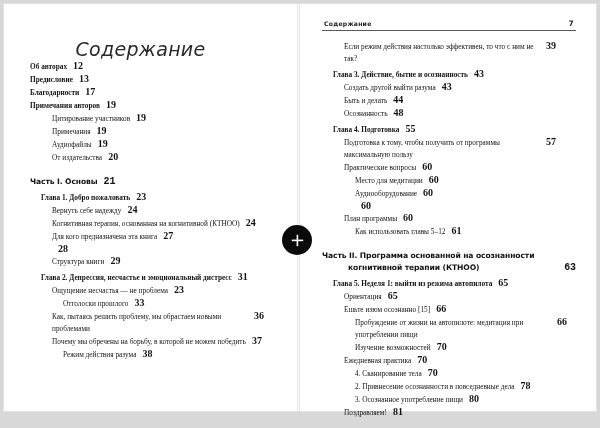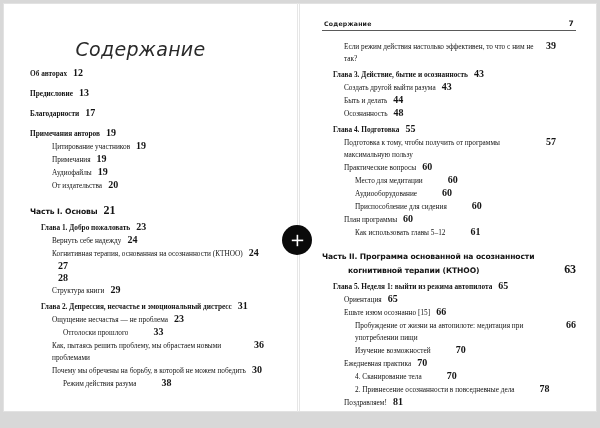--- a/index.html
+++ b/index.html
@@ -103,32 +103,32 @@
   }
   .row.wrap {
     white-space: normal;
   }
   .row.wrap .label {
     white-space: normal;
     max-width: 196px;
   }
 
   
-  .lvl-front   { font-weight: bold; margin-top: 7px; }
+  .lvl-front   { font-weight: bold; }
   .lvl-part    {
     font-family: "DejaVu Sans", sans-serif;
     font-weight: bold;
     font-size: 7.6px;
     margin-top: 12px;
     letter-spacing: -0.1px;
   }
-  .lvl-part .pg { font-family: Liberation Serif, serif; font-size: 12px; }
+  .lvl-part .pg { font-family: Liberation Mono, monospace; font-size: 10px; }
   .lvl-chapter { font-weight: bold; margin-top: 3px; padding-left: 11px; }
   .lvl-1       { padding-left: 22px; }
-  .lvl-2       { padding-left: 33px; gap: 19px; }
+  .lvl-2       { padding-left: 33px; }
 
   .part-two .label { display: block; }
   .part-two .line2 { padding-left: 26px; display: block; }
 
   
   .gutter-line {
     position: absolute;
     left: 297px;
     top: 3px;
     width: 1px;
@@ -196,24 +196,25 @@
           </div>
           <div class="row lvl-chapter">
             <span class="label">Глава 1. Добро пожаловать</span>
             <span class="pg">23</span>
           </div>
           <div class="row lvl-1">
             <span class="label">Вернуть себе надежду</span>
             <span class="pg">24</span>
           </div>
           <div class="row lvl-1 wrap">
-            <span class="label">Когнитивная терапия, основанная на осознанности (КТНОО)</span>
+            <span class="label">Когнитивная терапия, основанная на когнитивной (КТНОО)</span>
             <span class="pg">24</span>
           </div>
           <div class="row lvl-1">
+            <span class="label">Для кого предназначена эта книга</span>
             <span class="pg">27</span>
           </div>
           <div class="row lvl-1">
             <span class="pg">28</span>
           </div>
           <div class="row lvl-1">
             <span class="label">Структура книги</span>
             <span class="pg">29</span>
           </div>
           <div class="row lvl-chapter">
@@ -227,21 +228,21 @@
           <div class="row lvl-2">
             <span class="label">Отголоски прошлого</span>
             <span class="pg">33</span>
           </div>
           <div class="row lvl-1 wrap">
             <span class="label">Как, пытаясь решить проблему, мы обрастаем новыми проблемами</span>
             <span class="pg">36</span>
           </div>
           <div class="row lvl-1 wrap">
             <span class="label">Почему мы обречены на борьбу, в которой не можем победить</span>
-            <span class="pg">30</span>
+            <span class="pg">37</span>
           </div>
           <div class="row lvl-2">
             <span class="label">Режим действия разума</span>
             <span class="pg">38</span>
           </div>
         </div>
     </div>
 
     <div class="page page-right">
       <div class="running-head">
@@ -283,21 +284,20 @@
           </div>
           <div class="row lvl-2">
             <span class="label">Место для медитации</span>
             <span class="pg">60</span>
           </div>
           <div class="row lvl-2">
             <span class="label">Аудиооборудование</span>
             <span class="pg">60</span>
           </div>
           <div class="row lvl-2">
-            <span class="label">Приспособление для сидения</span>
             <span class="pg">60</span>
           </div>
           <div class="row lvl-1">
             <span class="label">План программы</span>
             <span class="pg">60</span>
           </div>
           <div class="row lvl-2">
             <span class="label">Как использовать главы 5–12</span>
             <span class="pg">61</span>
           </div>
@@ -332,20 +332,24 @@
             <span class="label">Ежедневная практика</span>
             <span class="pg">70</span>
           </div>
           <div class="row lvl-2">
             <span class="label">4. Сканирование тела</span>
             <span class="pg">70</span>
           </div>
           <div class="row lvl-2">
             <span class="label">2. Привнесение осознанности в повседневные дела</span>
             <span class="pg">78</span>
+          </div>
+          <div class="row lvl-2">
+            <span class="label">3. Осознанное употребление пищи</span>
+            <span class="pg">80</span>
           </div>
           <div class="row lvl-1">
             <span class="label">Поздравляем!</span>
             <span class="pg">81</span>
           </div>
         </div>
     </div>
 
   </div>
 

